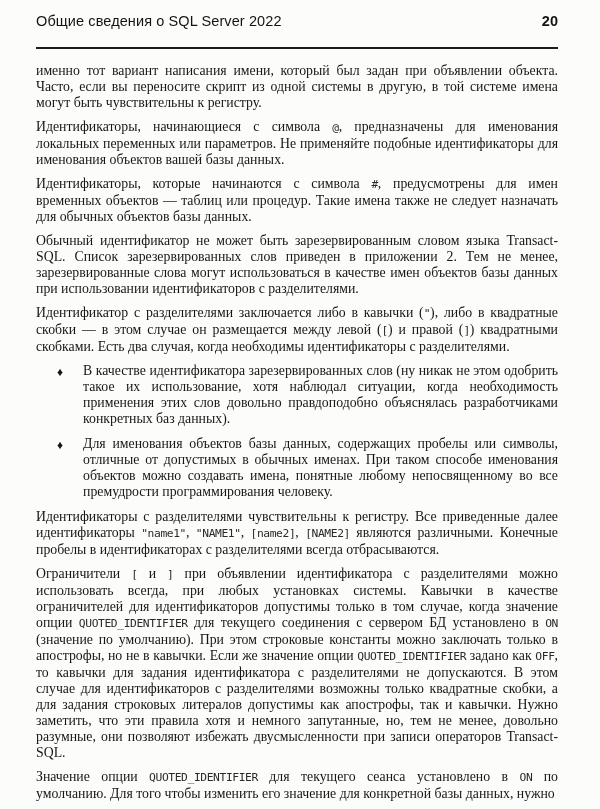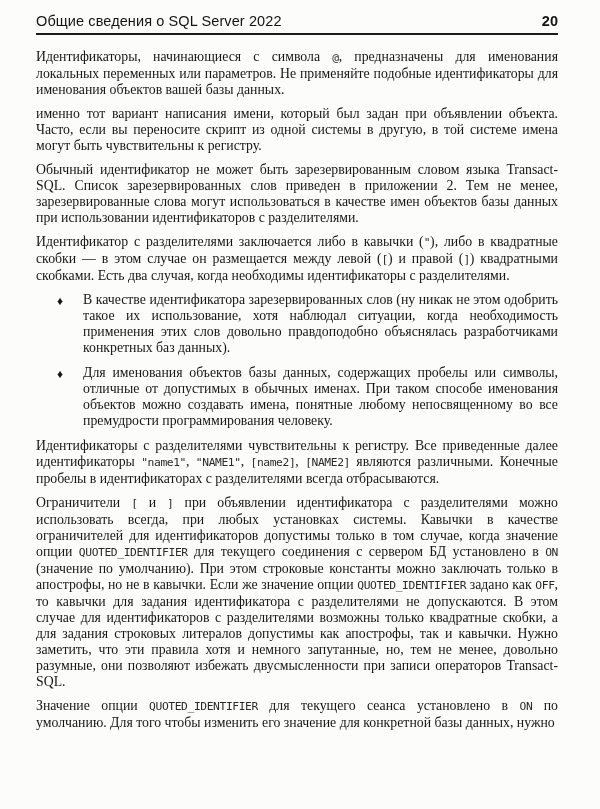--- a/index.html
+++ b/index.html
@@ -10,21 +10,21 @@
     height: 809px;
     background: #fcfcfa;
     padding: 13px 42px 0 36px;
     overflow: hidden;
   }
   .header {
     display: flex;
     justify-content: space-between;
     align-items: flex-end;
     border-bottom: 2px solid #1c1c1c;
-    padding-bottom: 4px;
+    padding-bottom: 18px;
     font-family: "Liberation Sans", sans-serif;
     font-size: 14.5px;
     color: #141414;
   }
   .header-title { letter-spacing: 0.1px; }
   .header-page-num { font-weight: bold; }
   .content {
     margin-top: 14px;
     font-family: "Liberation Serif", serif;
     font-size: 13.8px;
@@ -55,22 +55,23 @@
 </style>
 </head>
 <body>
 
 <div class="page">
   <div class="header">
     <span class="header-title">Общие сведения о SQL Server 2022</span>
     <span class="header-page-num">20</span>
   </div>
   <div class="content">
+      <div class="para"><span class="seg-n">именно тот вариант написания имени, который был задан при объявлении объекта. Часто, если вы переносите скрипт из одной системы в другую, в той системе имена могут быть чувствительны к регистру.</span></div>
       <div class="para"><span class="seg-n">Идентификаторы, начинающиеся с символа </span><span class="seg-c">@</span><span class="seg-n">, предназначены для именования локальных переменных или параметров. Не применяйте подобные идентификаторы для именования объектов вашей базы данных.</span></div>
-      <div class="para"><span class="seg-n">именно тот вариант написания имени, который был задан при объявлении объекта. Часто, если вы переносите скрипт из одной системы в другую, в той системе имена могут быть чувствительны к регистру.</span></div>
+      <div class="para"><span class="seg-n">Идентификаторы, которые начинаются с символа </span><span class="seg-c">#</span><span class="seg-n">, предусмотрены для имен временных объектов — таблиц или процедур. Такие имена также не следует назначать для обычных объектов базы данных.</span></div>
       <div class="para"><span class="seg-n">Обычный идентификатор не может быть зарезервированным словом языка Transact-SQL. Список зарезервированных слов приведен в </span><span class="seg-i">приложении 2</span><span class="seg-n">. Тем не менее, зарезервированные слова могут использоваться в качестве имен объектов базы данных при использовании </span><span class="seg-i">идентификаторов с разделителями</span><span class="seg-n">.</span></div>
       <div class="para"><span class="seg-n">Идентификатор с разделителями заключается либо в кавычки (</span><span class="seg-c">"</span><span class="seg-n">), либо в квадратные скобки — в этом случае он размещается между левой (</span><span class="seg-c">[</span><span class="seg-n">) и правой (</span><span class="seg-c">]</span><span class="seg-n">) квадратными скобками. Есть два случая, когда необходимы идентификаторы с разделителями.</span></div>
       <div class="bullet-item">
         <span class="bullet-glyph">♦</span>
         <div class="bullet-text"><span class="seg-n">В качестве идентификатора зарезервированных слов (ну никак не этом одобрить такое их использование, хотя наблюдал ситуации, когда необходимость применения этих слов довольно правдоподобно объяснялась разработчиками конкретных баз данных).</span></div>
       </div>
       <div class="bullet-item">
         <span class="bullet-glyph">♦</span>
         <div class="bullet-text"><span class="seg-n">Для именования объектов базы данных, содержащих пробелы или символы, отличные от допустимых в обычных именах. При таком способе именования объектов можно создавать имена, понятные любому непосвященному во все премудрости программирования человеку.</span></div>
       </div>

